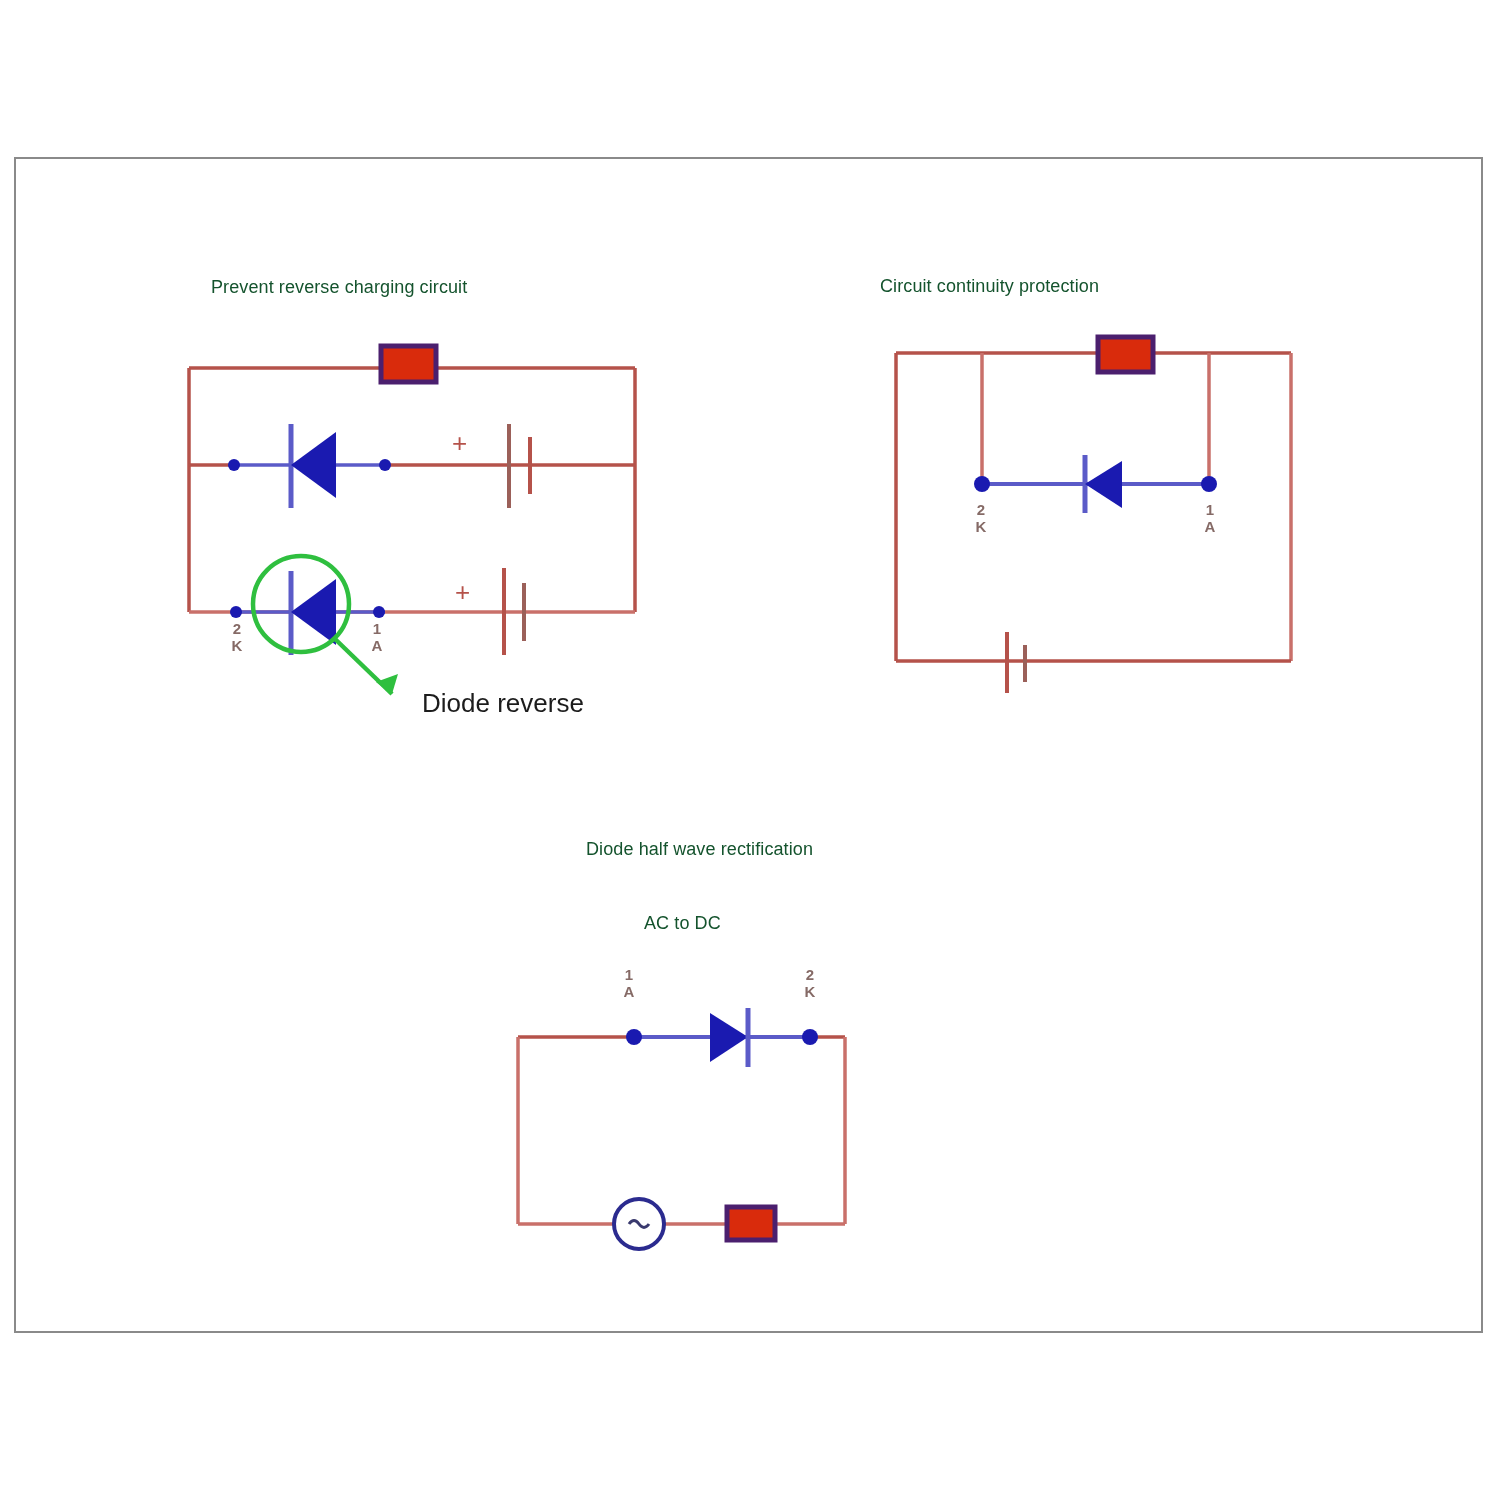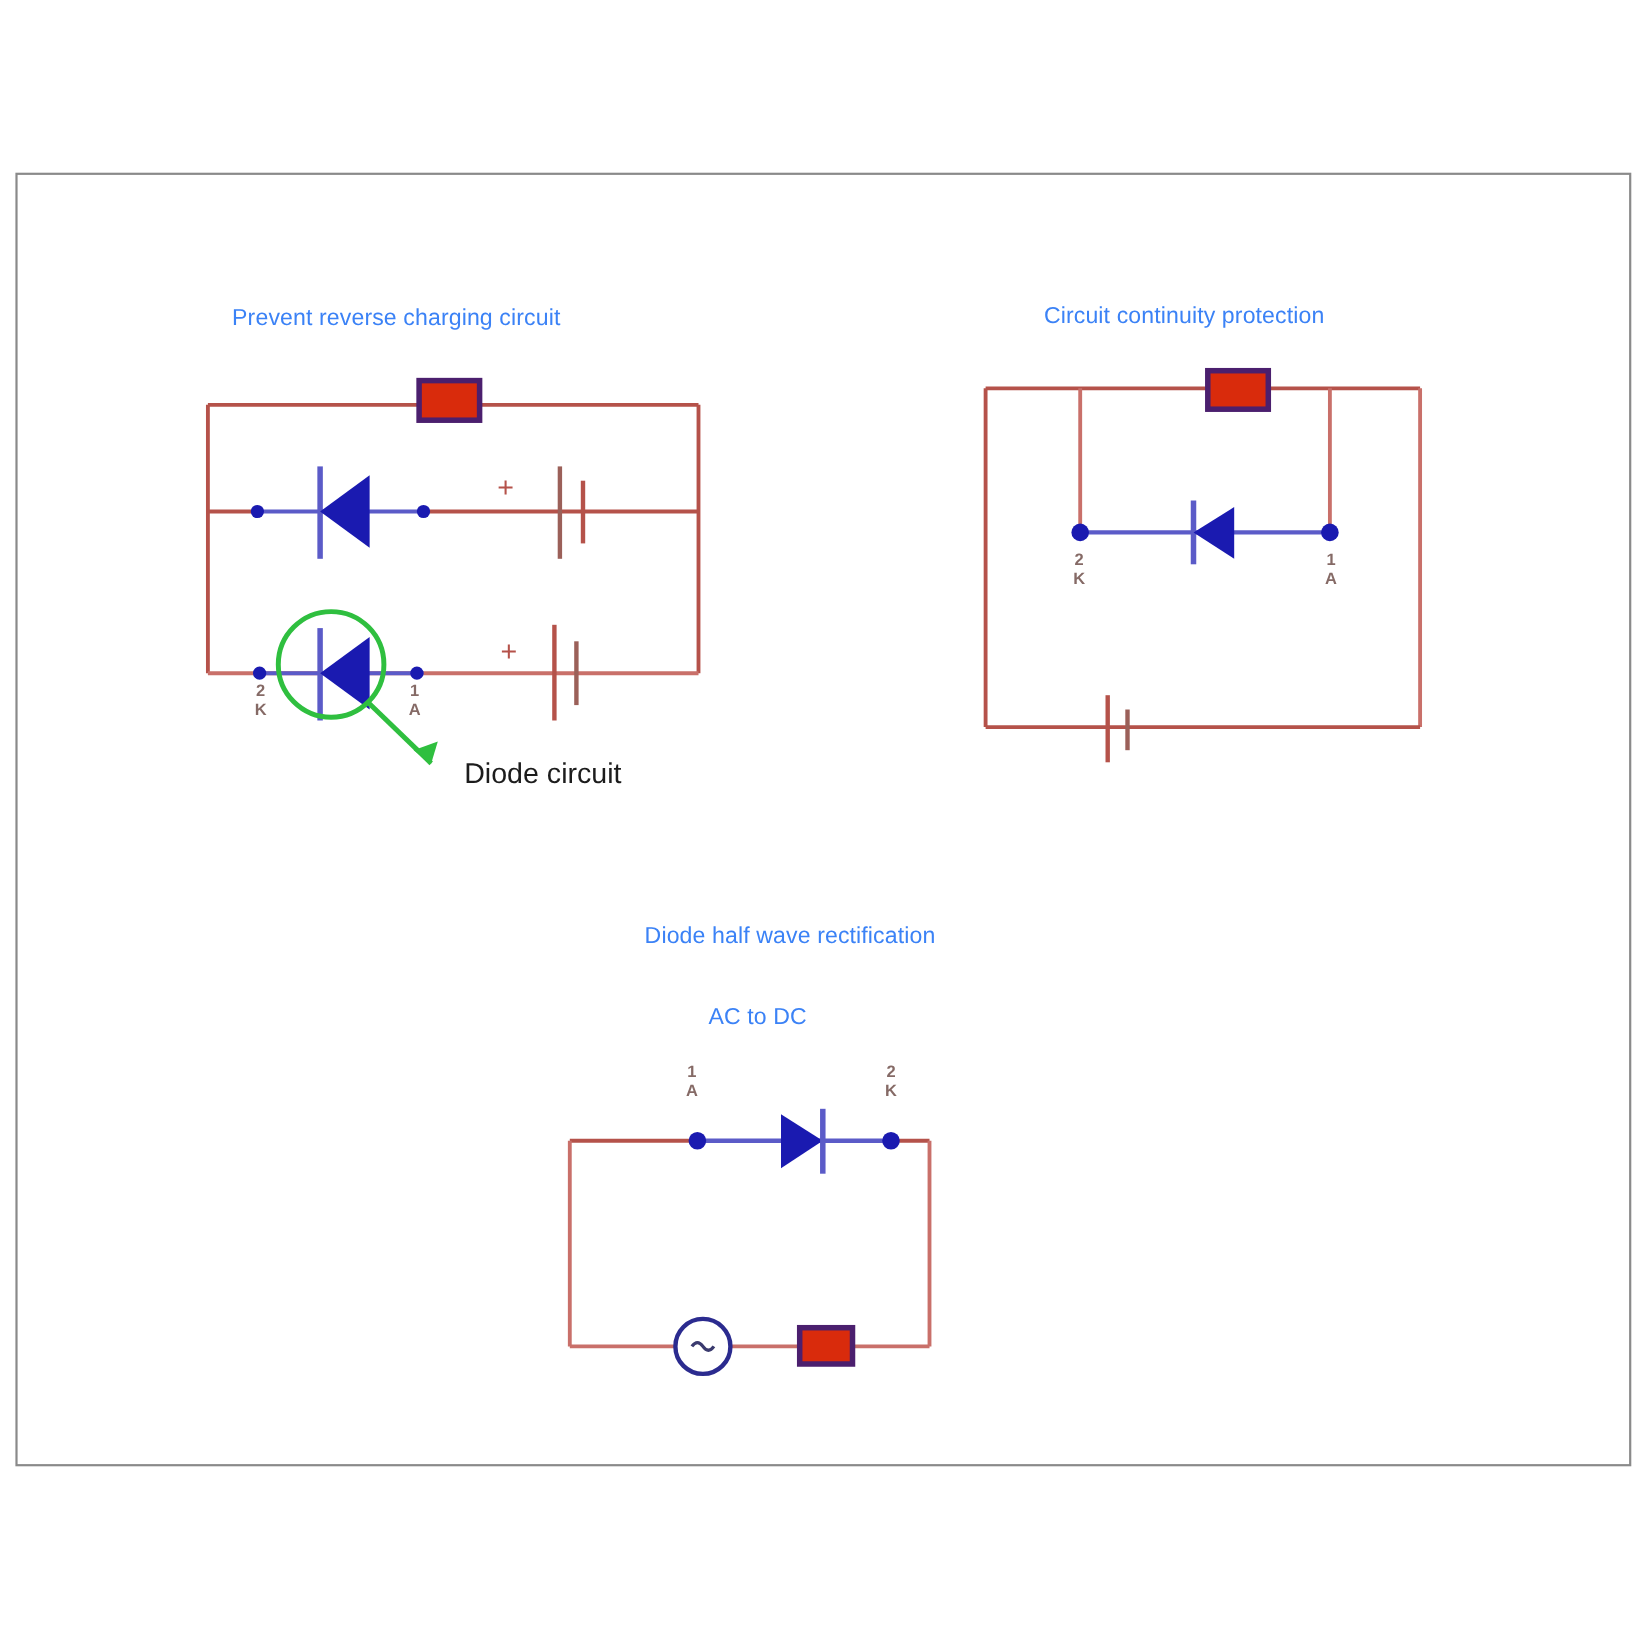--- a/index.html
+++ b/index.html
@@ -28,27 +28,27 @@
   .diagram-svg {
     position: absolute;
     left: 0;
     top: 0;
     width: 1496px;
     height: 1496px;
   }
   .title {
     position: absolute;
     font-family: "Liberation Sans", sans-serif;
-    font-size: 21px;
-    color: #3b82f6;
+    font-size: 18px;
+    color: #14532d;
     white-space: nowrap;
     letter-spacing: 0.1px;
   }
   #title-c1 { left: 211px; top: 277px; }
-  #title-c2 { left: 949px; top: 276px; }
+  #title-c2 { left: 880px; top: 276px; }
   #title-c3 { left: 538px; top: 839px; margin-left: 48px; }
   #title-c3b { left: 644px; top: 913px; }
   #label-module {
     position: absolute;
     left: 422px;
     top: 688px;
     font-family: "Liberation Sans", sans-serif;
     font-size: 26px;
     color: #1c1c1c;
     white-space: nowrap;
@@ -79,21 +79,21 @@
 <body>
 
 <div id="page">
 
   <div id="frame"></div>
 
   <div class="title" id="title-c1">Prevent reverse charging circuit</div>
   <div class="title" id="title-c2">Circuit continuity protection</div>
   <div class="title" id="title-c3">Diode half wave rectification</div>
   <div class="title" id="title-c3b">AC to DC</div>
-  <div id="label-module">Diode circuit</div>
+  <div id="label-module">Diode reverse</div>
 
   <div class="pinlabel" style="left:228px; top:620px;">
     <div>2</div>
     <div>K</div>
   </div>
   <div class="pinlabel" style="left:368px; top:620px;">
     <div>1</div>
     <div>A</div>
   </div>
 

